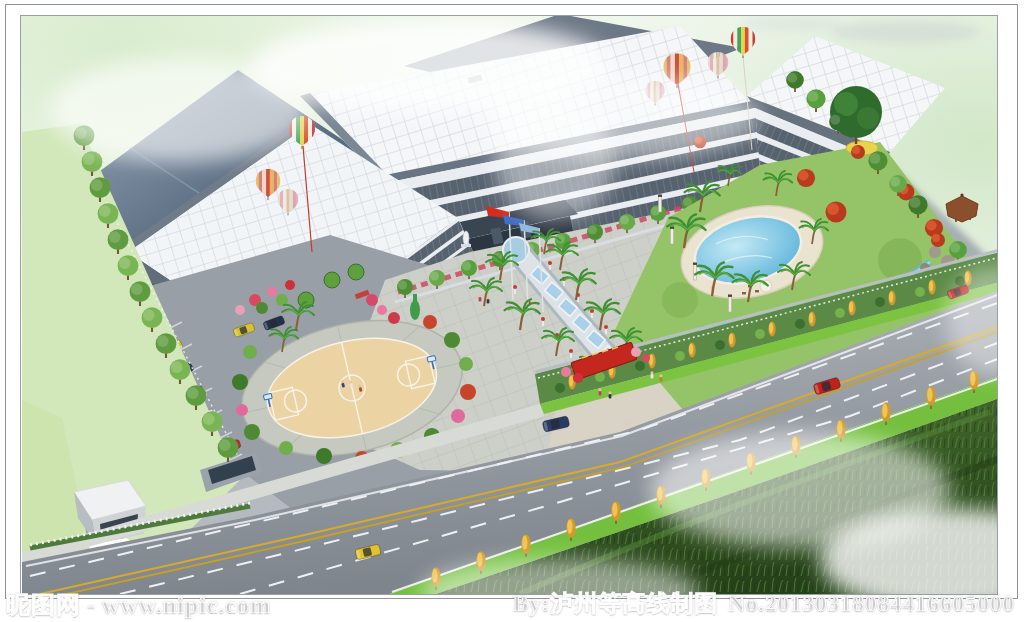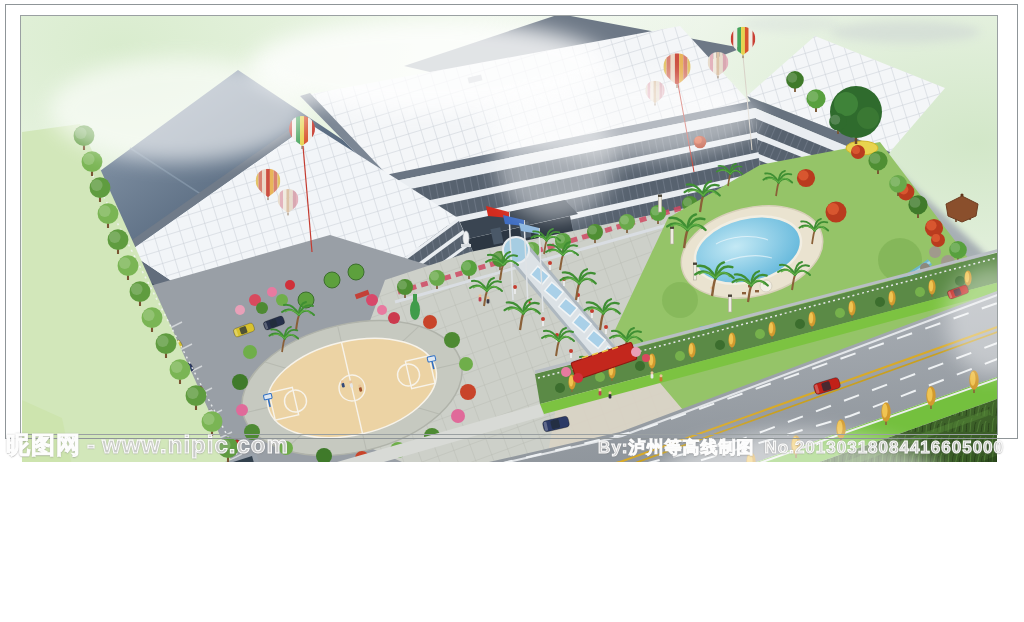--- a/index.html
+++ b/index.html
@@ -1,30 +1,30 @@
 <!DOCTYPE html>
 <html><head>
 <meta charset="utf-8">
 <style>
   html,body{margin:0;padding:0;background:#ffffff;}
-  .stage{position:relative;width:1024px;height:462px;background:#ffffff;overflow:hidden;
-         font-family:Liberation Sans, sans-serif;}
+  .stage{position:relative;width:1024px;height:622px;background:#ffffff;overflow:hidden;
+         font-family:Liberation Serif, serif;}
   .scene{position:absolute;left:0;top:0;width:1024px;height:622px;display:block;}
   .frame-outer{position:absolute;left:5px;top:4px;right:6px;bottom:23px;
                border:1px solid #8f9598;pointer-events:none;z-index:4;}
   .frame-inner{position:absolute;left:20px;top:15px;right:26px;bottom:27px;
                border:1px solid #9aa0a2;pointer-events:none;z-index:4;}
   .wm{position:absolute;z-index:6;white-space:nowrap;
       color:rgba(255,255,255,0.55);
       -webkit-text-stroke:1px rgba(255,255,255,0.95);
       text-shadow:0 0 2px rgba(130,130,130,0.85),0 1px 1px rgba(120,120,120,0.5);
       font-weight:bold;letter-spacing:1px;}
   .wm-left{left:6px;bottom:1px;font-size:24px;}
   .wm-left .dash{margin:0 6px;}
-  .wm-right{right:20px;bottom:3px;font-size:17px;}
+  .wm-right{right:9px;bottom:3px;font-size:23px;}
   .wm-right .serial{margin-left:10px;}
 </style>
 </head>
 <body>
 
 <div class="stage">
 
 <svg class="scene" viewBox="0 0 1024 622">
 <defs>
   <clipPath id="frameClip">

